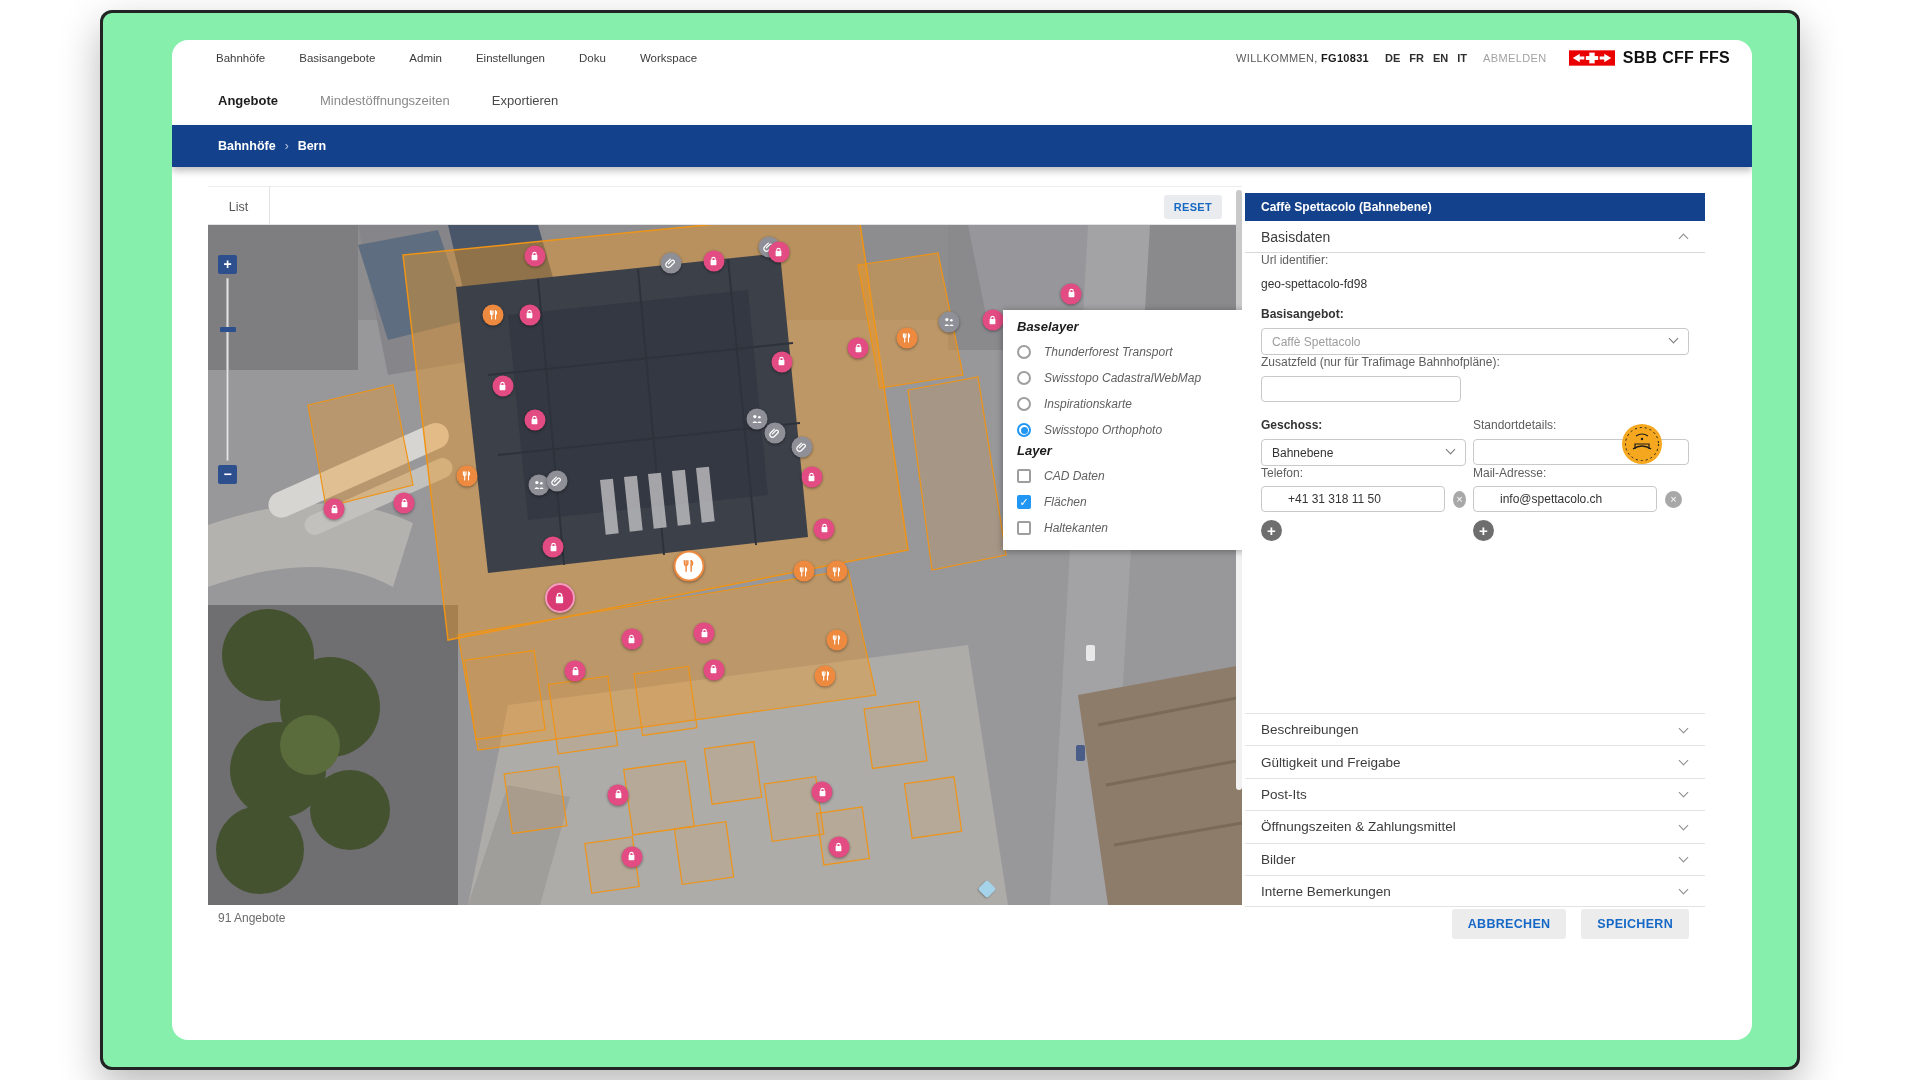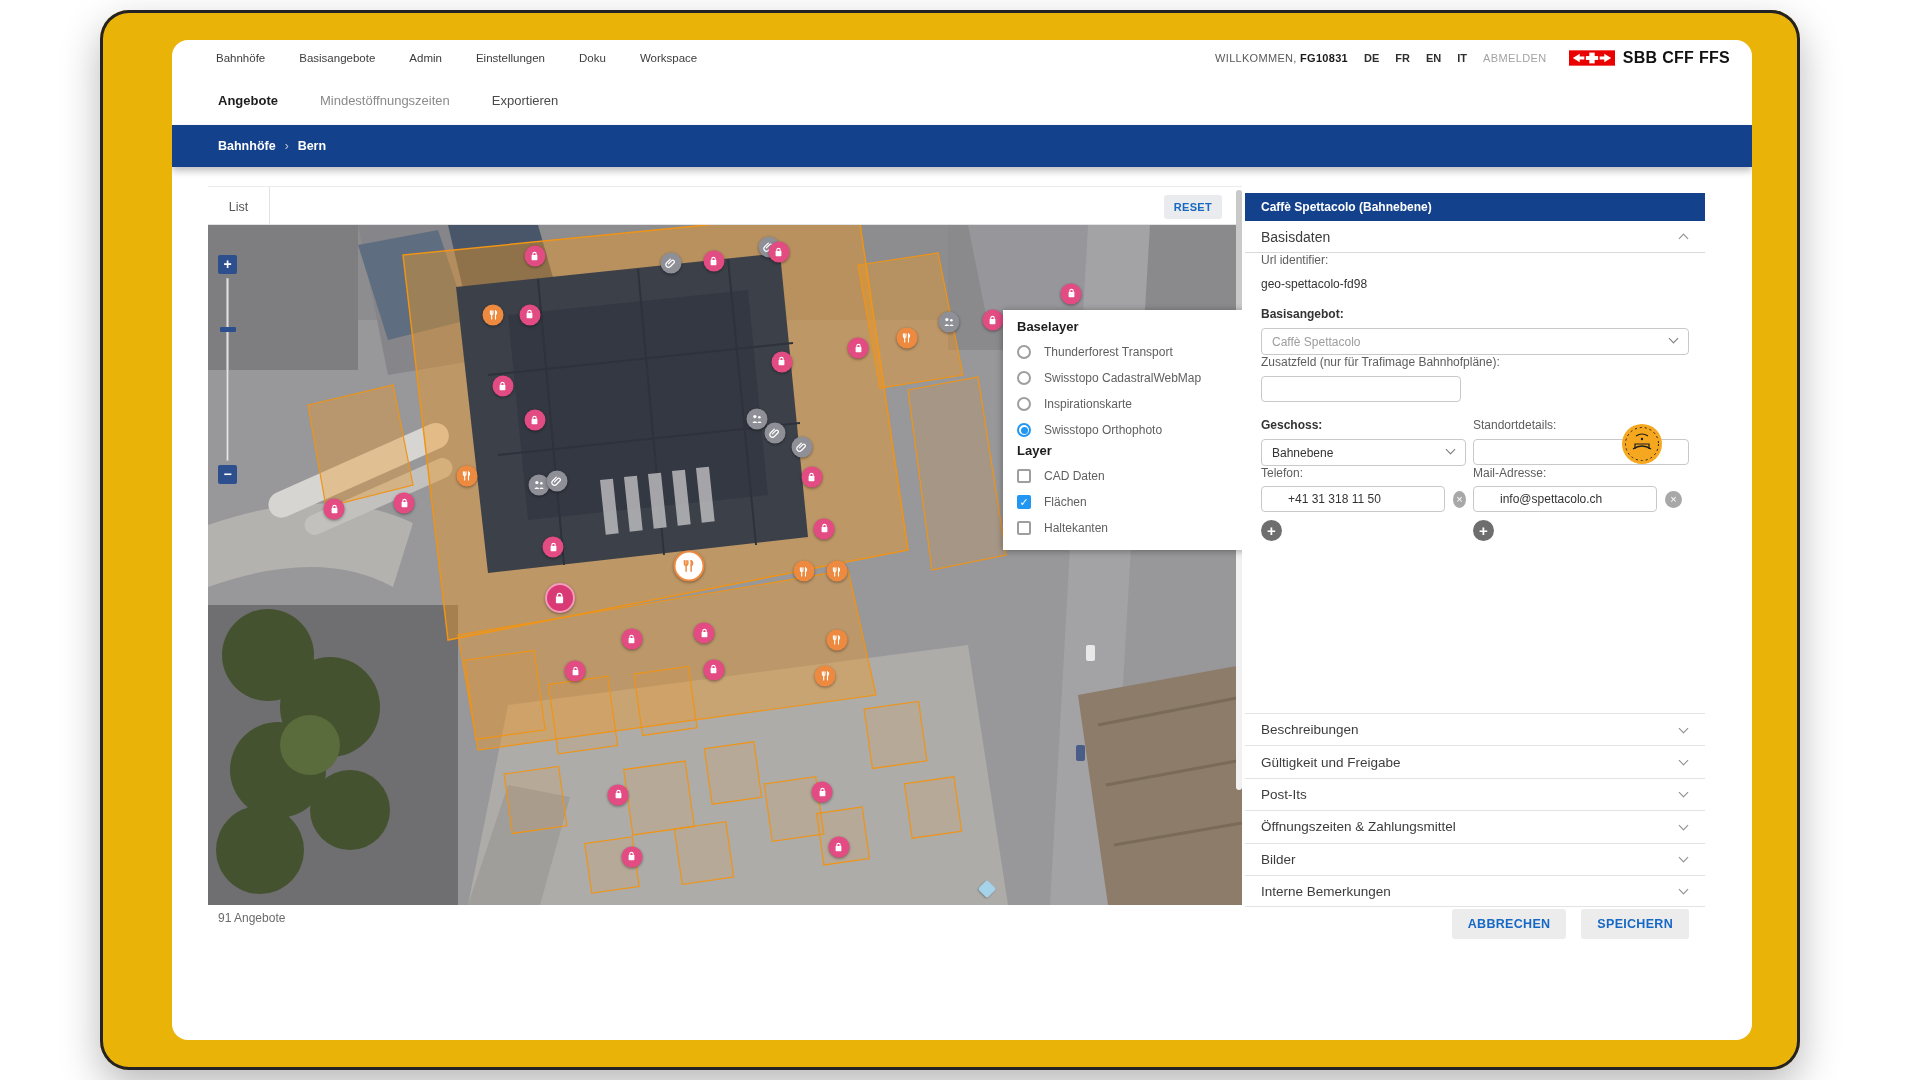--- a/index.html
+++ b/index.html
@@ -1,33 +1,33 @@
 <!DOCTYPE html>
 <html><head>
 <meta charset="utf-8">
 <style>
   * { margin:0; padding:0; box-sizing:border-box; }
   html,body { width:1920px; height:1080px; background:#ffffff; font-family:"Liberation Sans", sans-serif; overflow:hidden; }
 
   
   .device { position:absolute; left:100px; top:10px; width:1700px; height:1060px;
-            background:#eab308; border-radius:29px;
+            background:#86efac; border-radius:12px;
             box-shadow:0 16px 40px rgba(0,0,0,.28), inset 0 0 0 3px #232325; }
   .screen { position:absolute; left:72px; top:30px; width:1580px; height:1000px;
             background:#ffffff; border-radius:16px; overflow:hidden; }
 
   
   .topbar { position:absolute; left:0; top:0; width:100%; height:36px; display:flex; align-items:center;
             padding:0 22px 0 44px; }
   .topbar .navitems { display:flex; gap:34px; }
   .topbar .navitems span { font-size:11.5px; color:#3c3c3c; cursor:pointer; }
   .topbar .right { margin-left:auto; display:flex; align-items:center; gap:10px; }
   .welcome { font-size:11px; color:#5a5a5a; letter-spacing:.3px; }
   .welcome b { color:#1a1a1a; }
-  .langs { display:flex; gap:16px; margin-left:6px; }
+  .langs { display:flex; gap:9px; margin-left:6px; }
   .langs span { font-size:11px; color:#2e2e2e; font-weight:bold; cursor:pointer; }
   .logout { font-size:11px; color:#a2a2a2; letter-spacing:.4px; margin-left:6px; cursor:pointer; }
   .brand { display:flex; align-items:center; gap:8px; margin-left:12px; }
   .brand-text { font-size:16px; font-weight:bold; color:#111; letter-spacing:.3px; }
 
   
   .subbar { position:absolute; left:0; top:36px; width:100%; height:49px; display:flex; align-items:center;
             gap:42px; padding-left:46px; }
   .subbar .tab { font-size:13px; color:#4a4a4a; cursor:pointer; }
   .subbar .tab.active { font-weight:bold; color:#1d1d1d; }
@@ -71,21 +71,21 @@
              border:none; border-radius:2px; font-size:14px; font-weight:bold; line-height:17px;
              text-align:center; cursor:pointer; font-family:inherit; padding:0; }
   .zoom-in { top:30px; } .zoom-out { top:240px; }
   .zoom-track { position:absolute; left:18px; top:53px; width:3px; height:183px; background:rgba(255,255,255,.75);
                 border:1px solid #b5b5b5; }
   .zoom-thumb { position:absolute; left:12px; top:102px; width:16px; height:5px; background:#2d4f8e;
                 border-radius:1px; cursor:pointer; }
 
   
   .layer-pop { position:absolute; left:795px; top:85px; width:248px; height:240px; background:#fff;
-               box-shadow:0 1px 7px rgba(0,0,0,.35); padding:9px 0 16px 14px; z-index:4; }
+               box-shadow:0 1px 7px rgba(0,0,0,.35); padding:9px 0 16px 14px; z-index:4;font-style:italic; }
   .layer-pop h4 { font-size:13px; color:#1d1d1d; margin-bottom:5px; }
   .lrow { display:flex; align-items:center; gap:13px; height:26px; cursor:pointer; }
   .radio { width:14px; height:14px; border:2px solid #9e9e9e; border-radius:50%; flex:0 0 auto;
            display:flex; align-items:center; justify-content:center; }
   .radio.on { border-color:#2196f3; }
   .radio.on::after { content:""; width:7px; height:7px; background:#2196f3; border-radius:50%; }
   .cbox { width:14px; height:14px; border:2px solid #9e9e9e; border-radius:2px; flex:0 0 auto;
           display:flex; align-items:center; justify-content:center; }
   .cbox.on { background:#2196f3; border-color:#2196f3; color:#fff;
              font-family:"DejaVu Sans", sans-serif; font-size:11px; font-weight:bold; }

